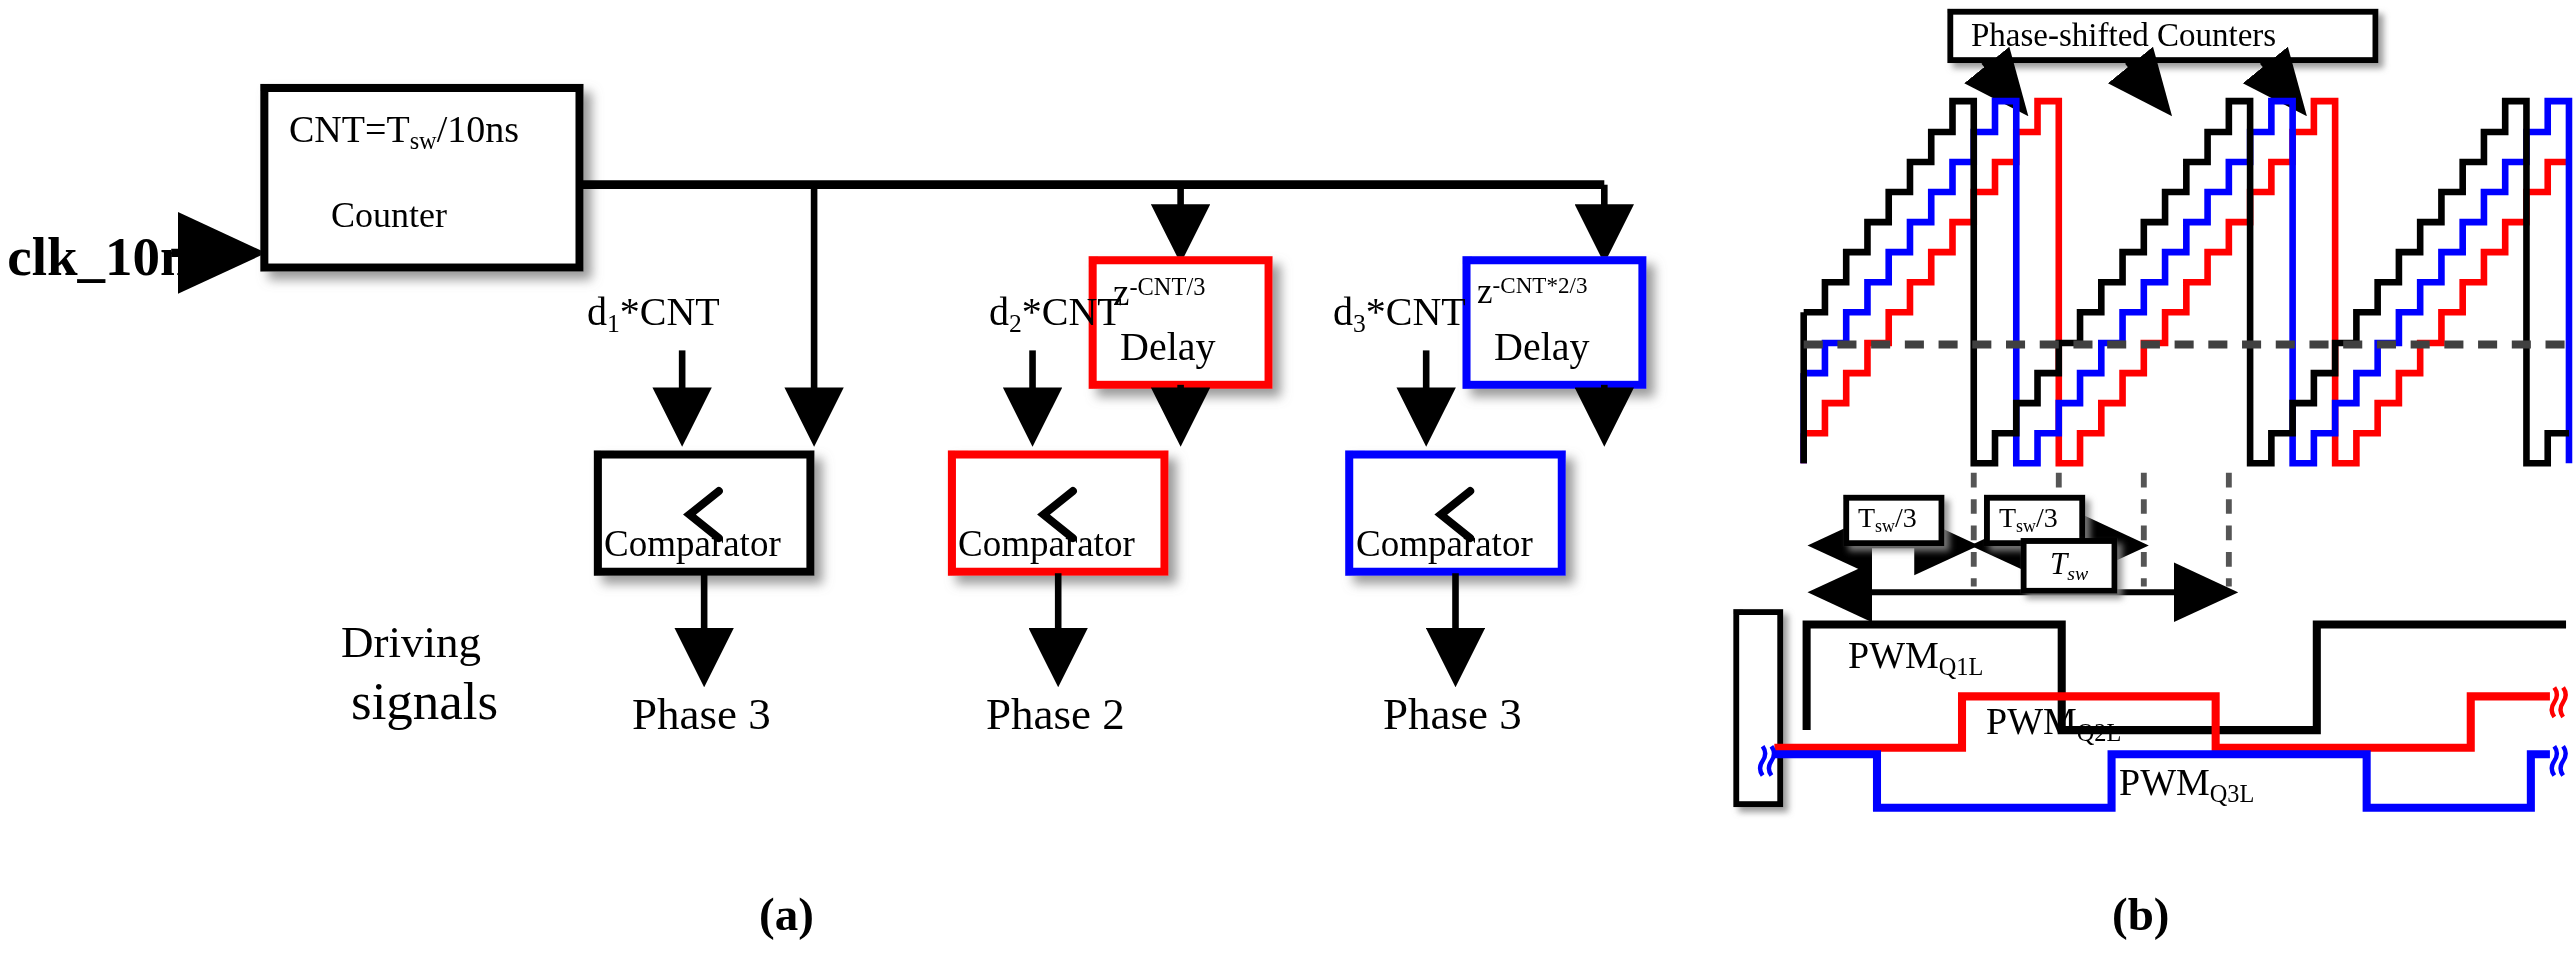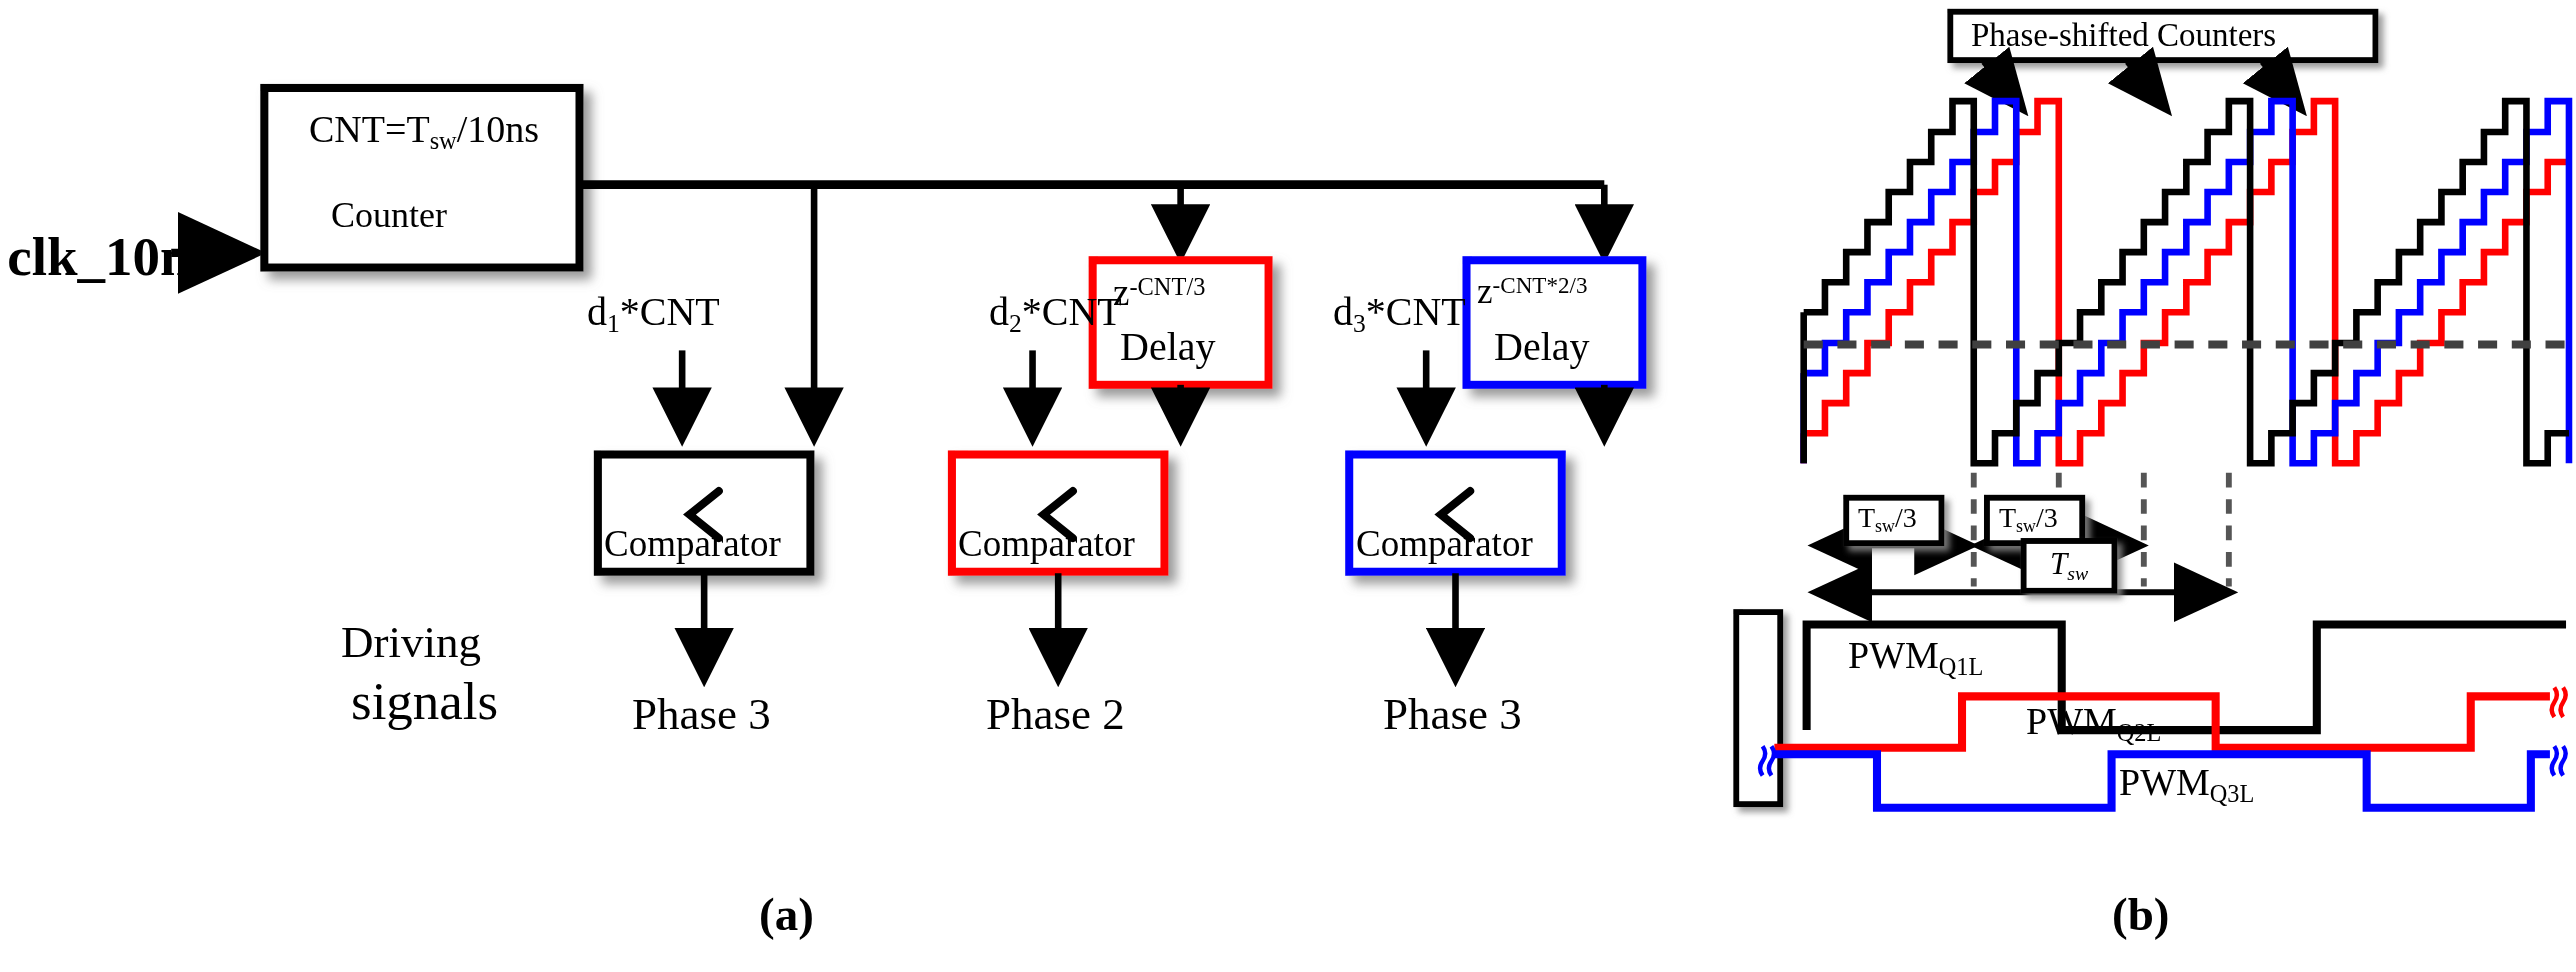--- a/index.html
+++ b/index.html
@@ -200,21 +200,21 @@
   <g fill="none" stroke-width="6">
     <path d="M3484,938 q7,10 0,20 q-7,10 0,20 M3496,938 q7,10 0,20 q-7,10 0,20" stroke="#FF0000"></path>
     <path d="M2404,1018 q7,10 0,20 q-7,10 0,20 M2416,1018 q7,10 0,20 q-7,10 0,20" stroke="#0000FF"></path>
     <path d="M3484,1018 q7,10 0,20 q-7,10 0,20 M3496,1018 q7,10 0,20 q-7,10 0,20" stroke="#0000FF"></path>
   </g>
 
 </svg>
 
 <div class="txt" style="left:7.3px;top:229px;font-size:55px;font-weight:bold;">clk_10ns</div>
 
-<div class="txt" style="left:289px;top:110px;font-size:38px;margin-left:20px;">
+<div class="txt" style="left:289px;top:110px;font-size:38px;">
   <span>CNT=T</span><sub>sw</sub><span>/10ns</span>
 </div>
 
 <div class="txt" style="left:331px;top:197px;font-size:36px;">Counter</div>
 
 <div class="txt" style="left:587px;top:292px;font-size:40px;">
   <span>d</span><sub>1</sub><span>*CNT</span>
 </div>
 
 <div class="txt" style="left:989px;top:292px;font-size:40px;">
@@ -254,21 +254,21 @@
 <div class="txt" style="left:1999px;top:504px;font-size:28px;">
   <span>T</span><sub>sw</sub><span>/3</span>
 </div>
 <div class="txt" style="left:2050px;top:548px;font-size:31px;font-style:italic;">
   <span>T</span><sub>sw</sub>
 </div>
 
 <div class="txt" style="left:1848px;top:636px;font-size:38px;">
   <span>PWM</span><sub>Q1L</sub>
 </div>
-<div class="txt" style="left:1986px;top:702px;font-size:38px;margin-left:40px;">
+<div class="txt" style="left:1986px;top:702px;font-size:38px;">
   <span>PWM</span><sub>Q2L</sub>
 </div>
 <div class="txt" style="left:2119px;top:763px;font-size:38px;">
   <span>PWM</span><sub>Q3L</sub>
 </div>
 
 <div class="txt cap" style="left:759px;top:891px;">(a)</div>
 <div class="txt cap" style="left:2112px;top:891px;">(b)</div>
 
 </div>

